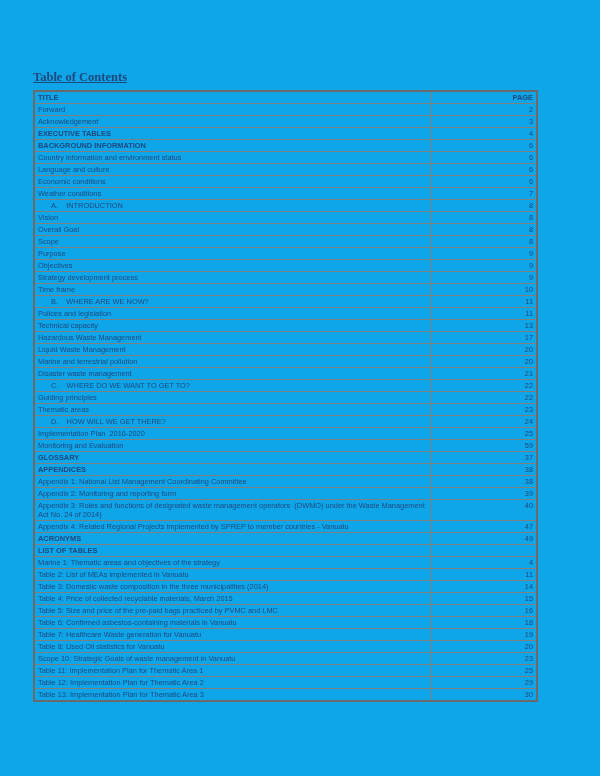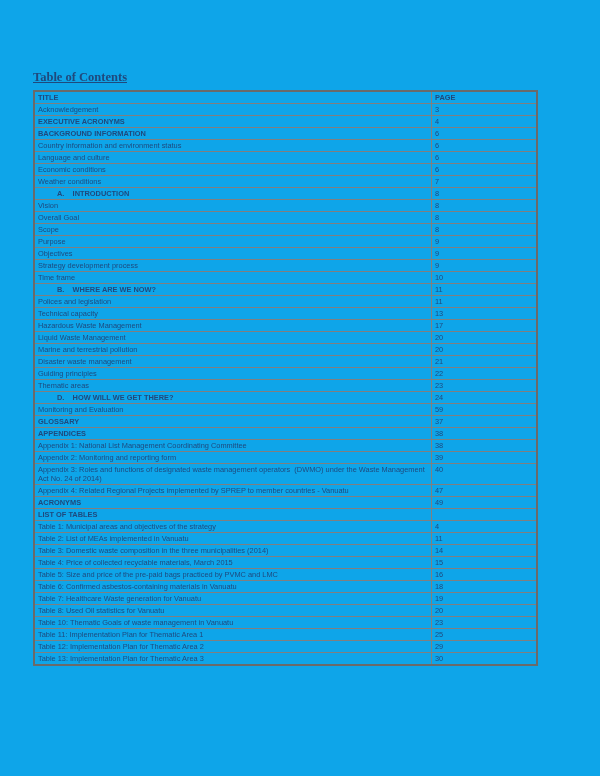--- a/index.html
+++ b/index.html
@@ -45,55 +45,59 @@
     vertical-align: top;
     white-space: pre-wrap;
     overflow: hidden;
   }
   th.c-title {
     text-align: left;
     font-weight: bold;
   }
   .c-page {
     width: 98px;
-    text-align: left;
+    text-align: right;
     padding-left: 0;
     padding-right: 0;
   }
   th.c-page {
     font-weight: bold;
   }
   tr.bold td.c-title {
     font-weight: bold;
   }
   tr.section td.c-title {
-    font-weight: bold;
-    padding-left: 22px;
+    font-weight: normal;
+    padding-left: 16px;
   }
 </style>
 </head>
 <body>
 
 <div class="page">
   <h1 class="toc-heading">Table of Contents</h1>
 
   <table class="toc-table">
     <thead>
       <tr>
         <th class="c-title">TITLE</th>
         <th class="c-page">PAGE</th>
       </tr>
     </thead>
     <tbody id="toc-body">
         <tr>
+          <td class="c-title">Forward</td>
+          <td class="c-page">2</td>
+        </tr>
+        <tr>
           <td class="c-title">Acknowledgement</td>
           <td class="c-page">3</td>
         </tr>
         <tr class="bold">
-          <td class="c-title">EXECUTIVE ACRONYMS</td>
+          <td class="c-title">EXECUTIVE TABLES</td>
           <td class="c-page">4</td>
         </tr>
         <tr class="bold">
           <td class="c-title">BACKGROUND INFORMATION</td>
           <td class="c-page">6</td>
         </tr>
         <tr>
           <td class="c-title">Country information and environment status</td>
           <td class="c-page">6</td>
         </tr>
@@ -162,33 +166,41 @@
           <td class="c-page">20</td>
         </tr>
         <tr>
           <td class="c-title">Marine and terrestrial pollution</td>
           <td class="c-page">20</td>
         </tr>
         <tr>
           <td class="c-title">Disaster waste management</td>
           <td class="c-page">21</td>
         </tr>
+        <tr class="section">
+          <td class="c-title">C.    WHERE DO WE WANT TO GET TO?</td>
+          <td class="c-page">22</td>
+        </tr>
         <tr>
           <td class="c-title">Guiding principles</td>
           <td class="c-page">22</td>
         </tr>
         <tr>
           <td class="c-title">Thematic areas</td>
           <td class="c-page">23</td>
         </tr>
         <tr class="section">
           <td class="c-title">D.    HOW WILL WE GET THERE?</td>
           <td class="c-page">24</td>
         </tr>
         <tr>
+          <td class="c-title">Implementation Plan  2016-2020</td>
+          <td class="c-page">25</td>
+        </tr>
+        <tr>
           <td class="c-title">Monitoring and Evaluation</td>
           <td class="c-page">59</td>
         </tr>
         <tr class="bold">
           <td class="c-title">GLOSSARY</td>
           <td class="c-page">37</td>
         </tr>
         <tr class="bold">
           <td class="c-title">APPENDICES</td>
           <td class="c-page">38</td>
@@ -211,21 +223,21 @@
         </tr>
         <tr class="bold">
           <td class="c-title">ACRONYMS</td>
           <td class="c-page">49</td>
         </tr>
         <tr class="bold">
           <td class="c-title">LIST OF TABLES</td>
           <td class="c-page"></td>
         </tr>
         <tr>
-          <td class="c-title">Table 1: Municipal areas and objectives of the strategy</td>
+          <td class="c-title">Marine 1: Thematic areas and objectives of the strategy</td>
           <td class="c-page">4</td>
         </tr>
         <tr>
           <td class="c-title">Table 2: List of MEAs implemented in Vanuatu</td>
           <td class="c-page">11</td>
         </tr>
         <tr>
           <td class="c-title">Table 3: Domestic waste composition in the three municipalities (2014)</td>
           <td class="c-page">14</td>
         </tr>
@@ -243,21 +255,21 @@
         </tr>
         <tr>
           <td class="c-title">Table 7: Healthcare Waste generation for Vanuatu</td>
           <td class="c-page">19</td>
         </tr>
         <tr>
           <td class="c-title">Table 8: Used Oil statistics for Vanuatu</td>
           <td class="c-page">20</td>
         </tr>
         <tr>
-          <td class="c-title">Table 10: Thematic Goals of waste management in Vanuatu</td>
+          <td class="c-title">Scope 10: Strategic Goals of waste management in Vanuatu</td>
           <td class="c-page">23</td>
         </tr>
         <tr>
           <td class="c-title">Table 11: Implementation Plan for Thematic Area 1</td>
           <td class="c-page">25</td>
         </tr>
         <tr>
           <td class="c-title">Table 12: Implementation Plan for Thematic Area 2</td>
           <td class="c-page">29</td>
         </tr>

